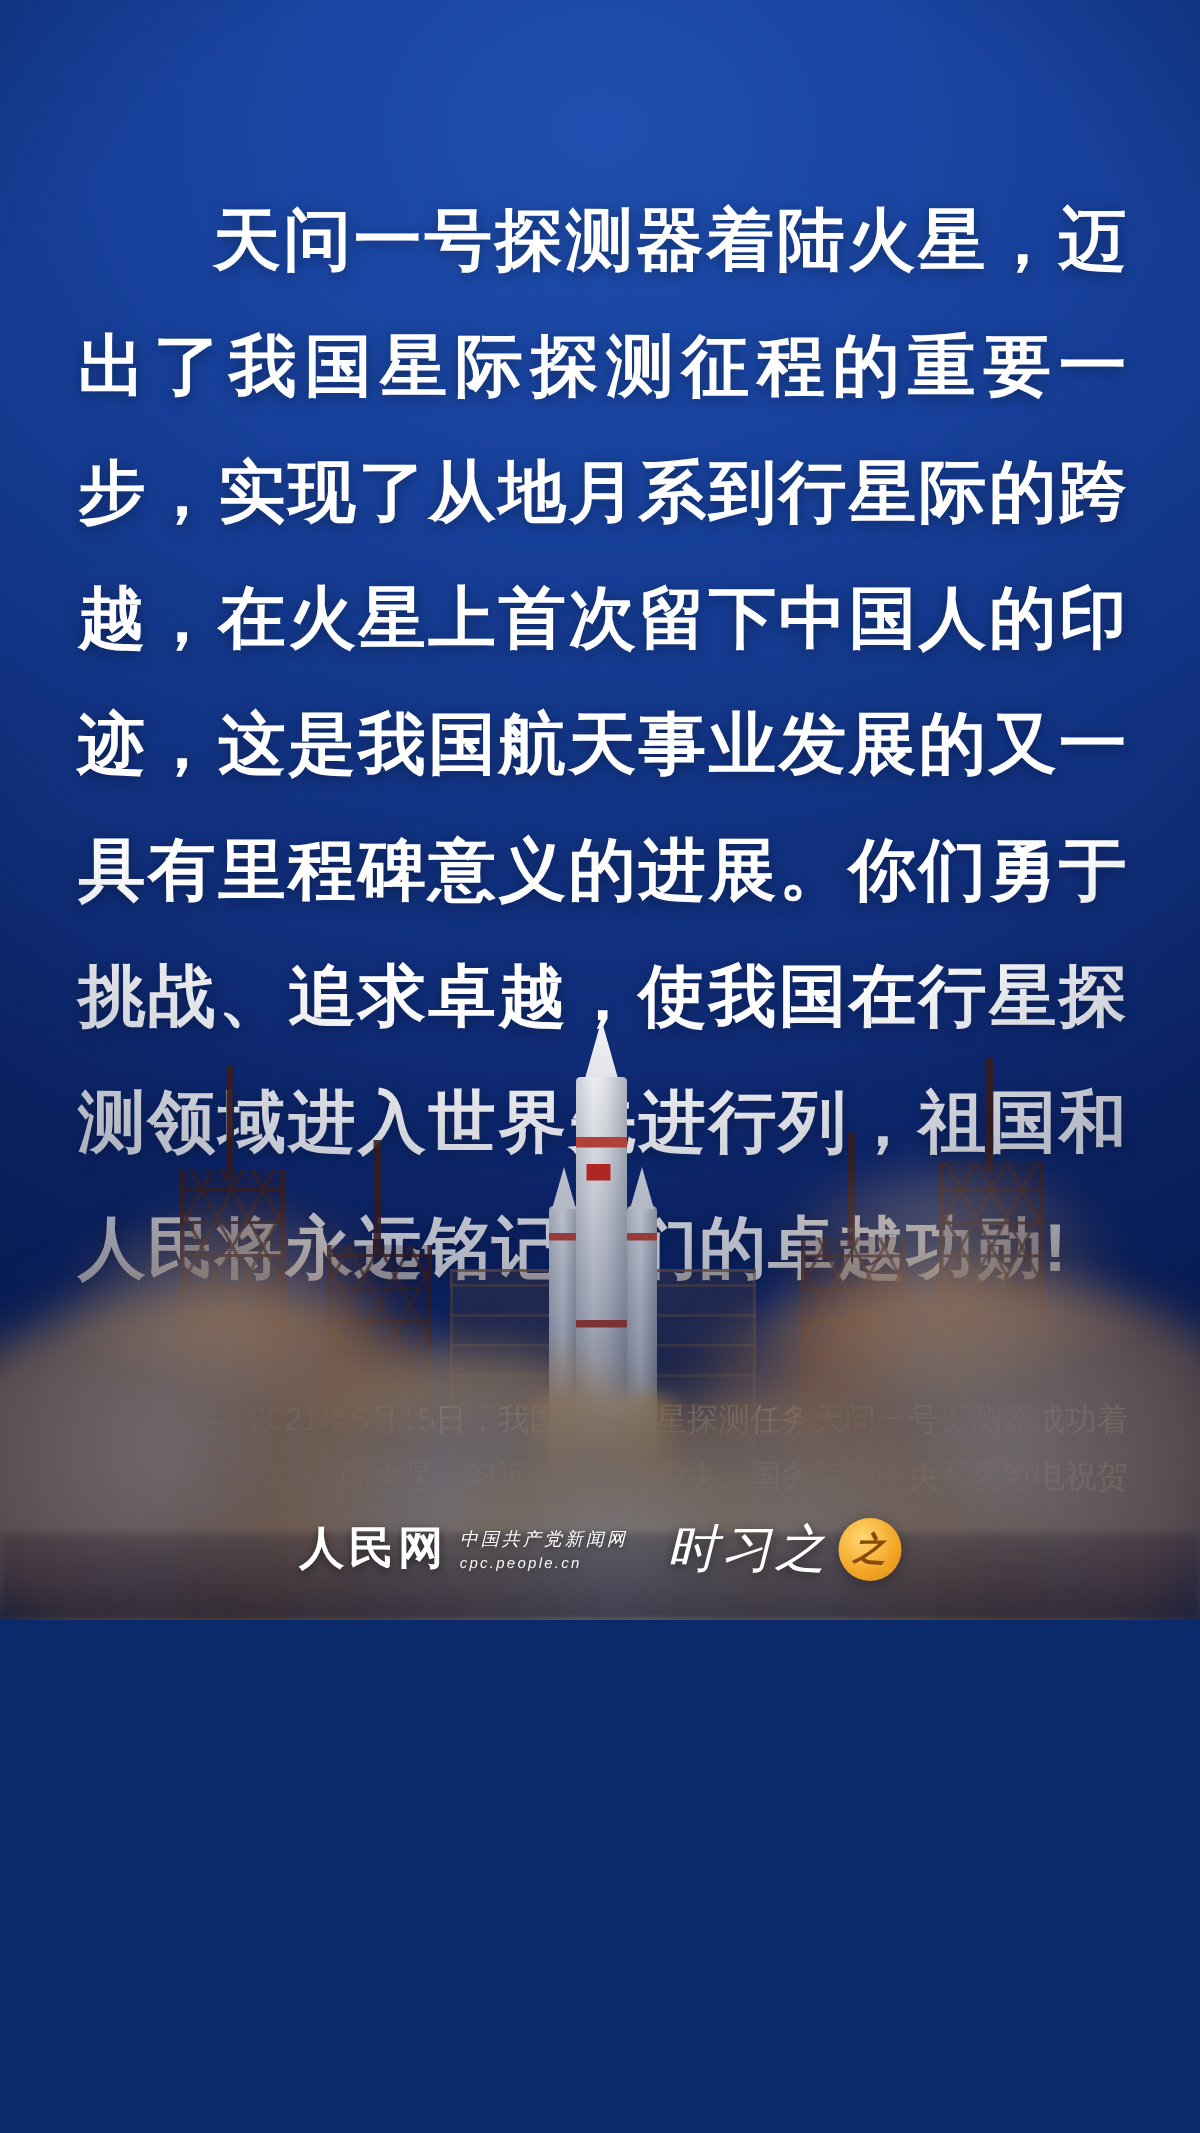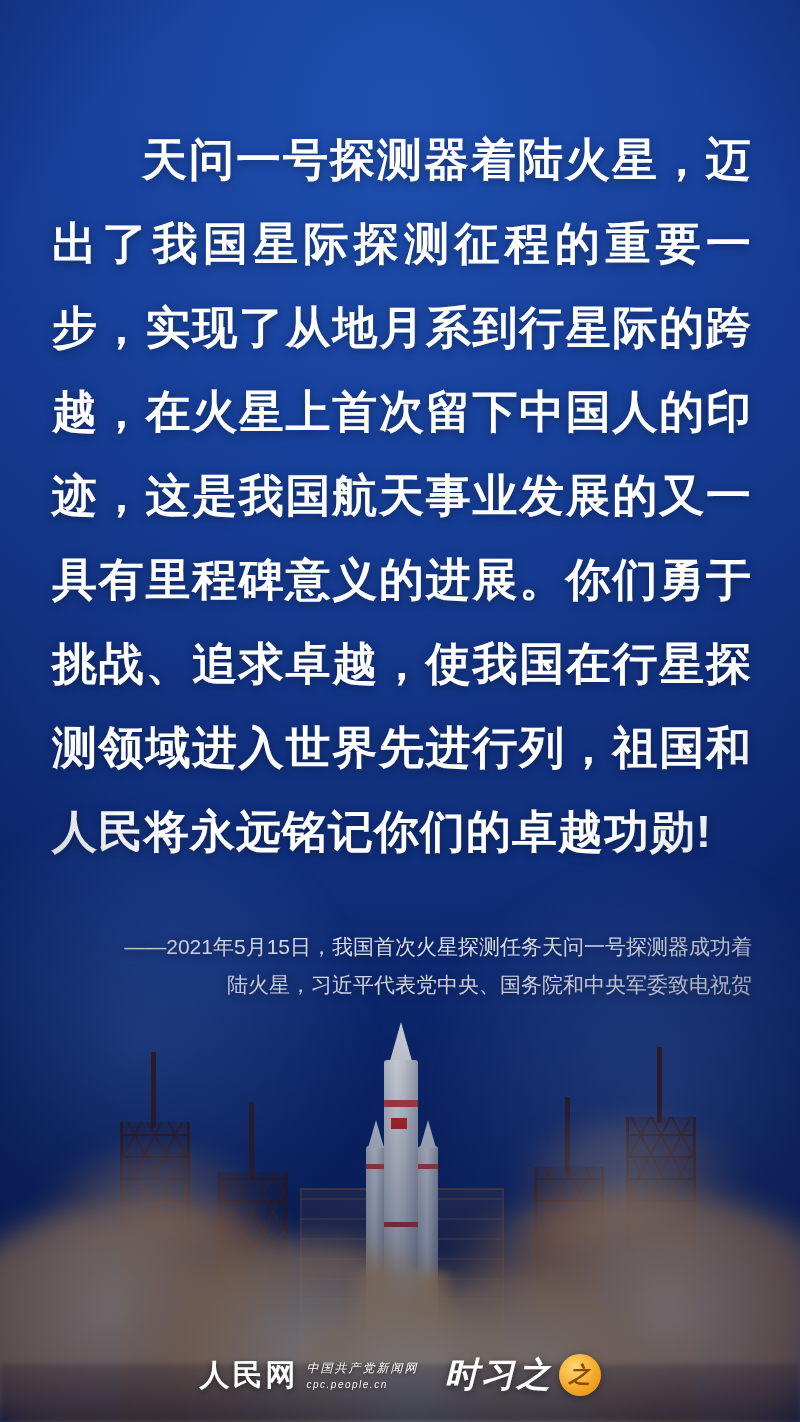--- a/index.html
+++ b/index.html
@@ -7,21 +7,21 @@
     padding: 0;
     background: #0b2a6b;
   }
   body {
     font-family: "Liberation Sans", "DejaVu Sans", sans-serif;
   }
 
   #poster {
     position: relative;
     width: 800px;
-    height: 1422px;
+    height: 1080px;
     overflow: hidden;
     background: #10378c;
   }
 
   
   .sky {
     position: absolute;
     inset: 0;
     background:
       radial-gradient(120% 70% at 50% 8%, #1f4fb0 0%, #17409a 35%, #11317f 65%, #0d2770 100%),
@@ -274,21 +274,21 @@
   .people-stack { display: flex; flex-direction: column; align-items: center; }
 
   .shixizhi {
     display: flex;
     align-items: center;
     gap: 6px;
   }
   .shixizhi .zhi-text {
     color: #ffffff;
     font-size: 34px;
-    font-weight: 700;
+    font-weight: 400;
     font-style: italic;
     letter-spacing: 2px;
     text-shadow: 0 2px 8px rgba(0,0,0,0.55);
   }
   .shixizhi .badge {
     width: 42px;
     height: 42px;
     border-radius: 50%;
     background: radial-gradient(circle at 38% 32%, #ffd873, #f2a524 60%, #d9881a 100%);
     display: flex;

